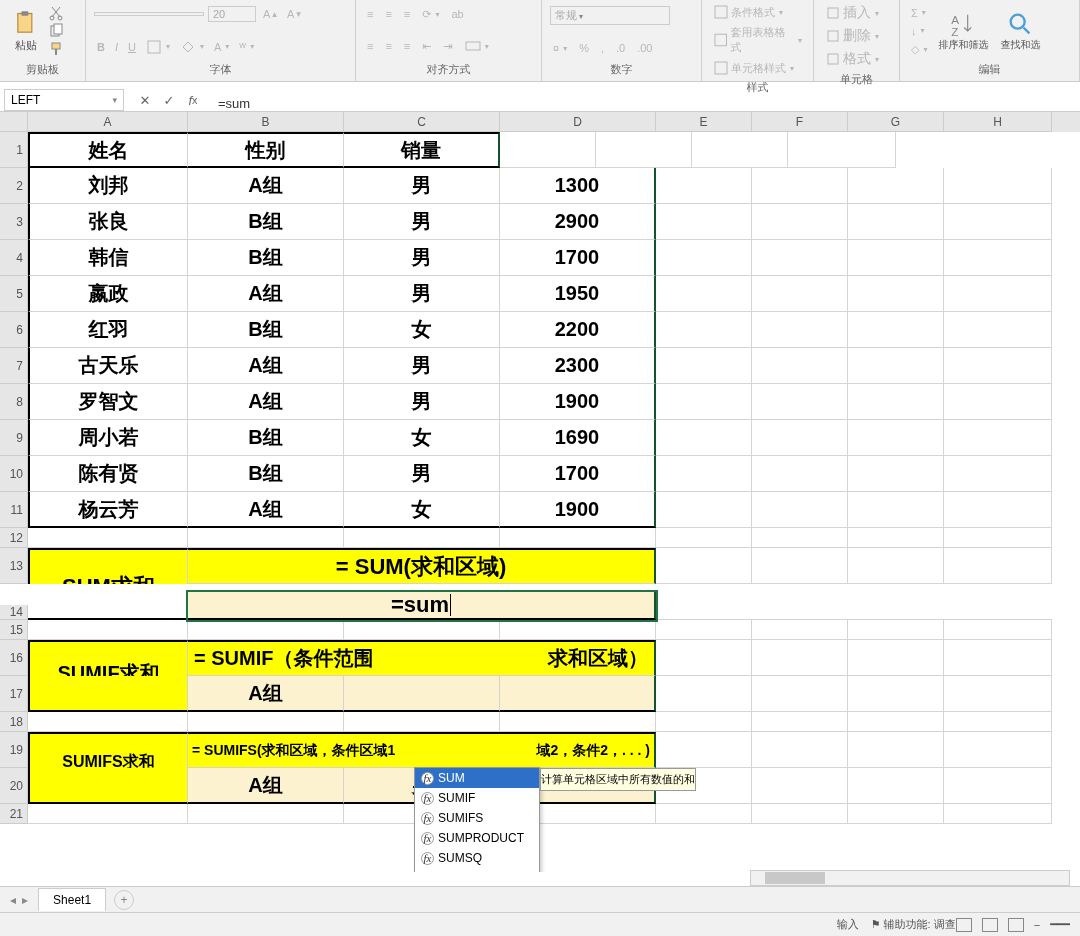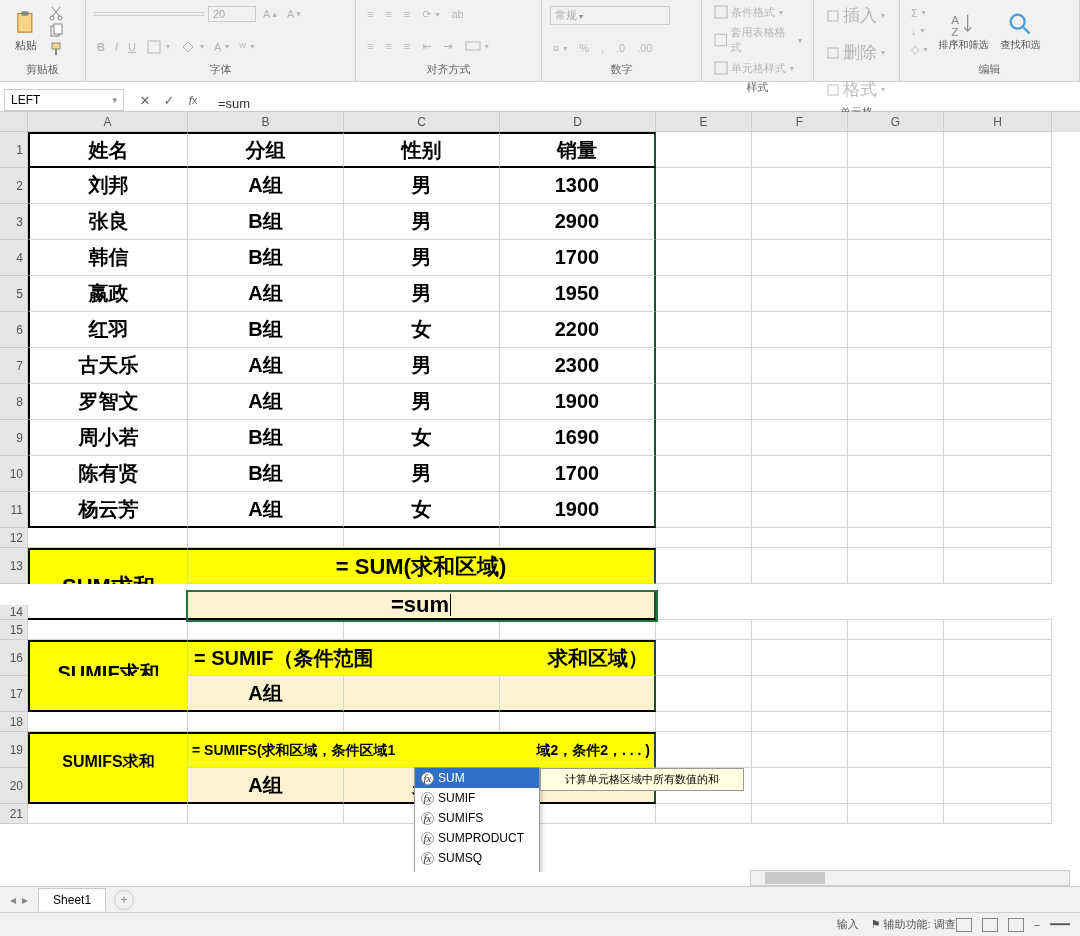--- a/index.html
+++ b/index.html
@@ -32,21 +32,21 @@
 .wA{width:160px}.wB{width:156px}.wC{width:156px}.wD{width:156px}.wE{width:96px}.wF{width:96px}.wG{width:96px}.wH{width:108px}
 .thick-b{border-bottom:2px solid #000}.thick-r{border-right:2px solid #14532d}.thick-l{border-left:2px solid #000}.thick-t{border-top:2px solid #000}
 .hl-yellow{background:#ffff00}
 .hl-cream{background:#fdf2d0}
 .editing{background:#fdf2d0;position:relative}
 .autocomplete{position:absolute;left:414px;top:655px;width:126px;background:#fff;border:1px solid #999;font-size:12px;z-index:10;box-shadow:2px 2px 4px rgba(0,0,0,.2)}
 .ac-item{padding:3px 6px;display:flex;align-items:center;gap:4px;cursor:pointer}
 .ac-item.sel{background:#2e6fc8;color:#fff}
 .ac-fx{font-family:serif;font-style:italic;font-size:11px;border:1px solid #999;border-radius:50%;width:13px;height:13px;display:inline-flex;align-items:center;justify-content:center;background:#fff;color:#333}
 .ac-item.sel .ac-fx{background:#fff;color:#333}
-.ac-tip{position:absolute;left:540px;top:656px;background:#ffffe1;border:1px solid #999;padding:3px 24px;font-size:11px;z-index:10}
+.ac-tip{position:absolute;left:540px;top:656px;background:#ffffe1;border:1px solid #999;padding:3px 0;font-size:11px;z-index:10}
 .tabs{position:absolute;bottom:24px;left:0;right:0;height:26px;background:#f1f1f1;display:flex;align-items:center;border-top:1px solid #ccc;font-size:12px}
 .tab-nav{display:flex;gap:6px;padding:0 10px;color:#888}
 .tab{padding:4px 14px;background:#fff;border:1px solid #ccc;border-bottom:none;cursor:pointer}
 .tab-add{width:20px;height:20px;border:1px solid #ccc;border-radius:50%;display:flex;align-items:center;justify-content:center;margin-left:8px;cursor:pointer;color:#888}
 .hscroll{position:absolute;right:10px;bottom:26px;width:320px;height:16px;background:#f1f1f1;border:1px solid #ccc}
 .hscroll-thumb{position:absolute;left:14px;top:1px;width:60px;height:12px;background:#c8c8c8}
 .status{position:absolute;bottom:0;left:0;right:0;height:24px;background:#f1f1f1;display:flex;align-items:center;justify-content:flex-end;padding:0 10px;font-size:11px;color:#555;border-top:1px solid #ccc}
 .status-right{display:flex;align-items:center;gap:10px}
 .view-ico{width:16px;height:14px;border:1px solid #888}
 .combo{border:1px solid #ccc;padding:1px 4px;font-size:11px;min-width:48px;color:#aaa;display:inline-block}
@@ -168,21 +168,21 @@
             </svg>
             <span>单元格样式</span>
           </span>
     </div>
       </div>
     <div class="rg-label">样式</div>
   </div>
 
   <div class="ribbon-group" style="width:86px">
     <div class="rg-body">
-        <div style="display:flex;flex-direction:column;gap:10px;font-size:17px">
+        <div style="display:flex;flex-direction:column;gap:1px;font-size:14px">
       <span class="btn dis dd">
             <svg class="ico" viewBox="0 0 16 16">
               <rect x="3" y="3" width="10" height="10" fill="none" stroke="#888"></rect>
             </svg>
             <span>插入</span>
           </span>
       <span class="btn dis dd">
             <svg class="ico" viewBox="0 0 16 16">
               <rect x="3" y="3" width="10" height="10" fill="none" stroke="#888"></rect>
             </svg>
@@ -251,21 +251,20 @@
     <div class="ch wD">D</div>
     <div class="ch wE">E</div>
     <div class="ch wF">F</div>
     <div class="ch wG">G</div>
     <div class="ch wH">H</div>
   </div>
   <div class="rows" id="rows">
       <div class="row">
         <div class="rn">1</div>
         <div class="cell wA thick-t thick-l thick-b">姓名</div>
-        <div class="cell wB thick-t thick-b">分组</div>
         <div class="cell wC thick-t thick-b">性别</div>
         <div class="cell wD thick-t thick-b thick-r">销量</div>
         <div class="cell wE"></div>
         <div class="cell wF"></div>
         <div class="cell wG"></div>
         <div class="cell wH"></div>
       </div>
       <div class="row">
         <div class="rn">2</div>
         <div class="cell wA thick-l">刘邦</div>

